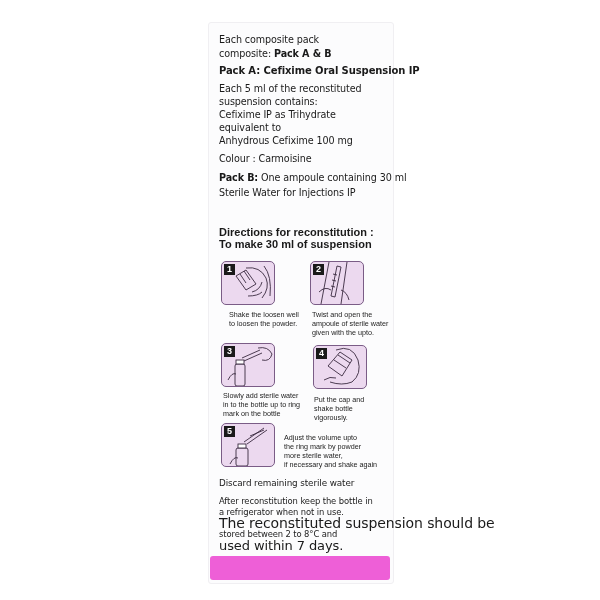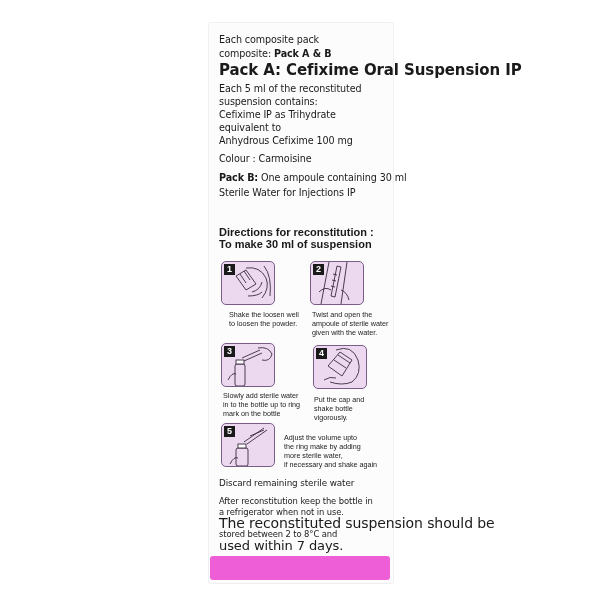--- a/index.html
+++ b/index.html
@@ -16,21 +16,21 @@
   .cap { position:absolute; font-family:"Liberation Sans", sans-serif; font-size:7.2px; line-height:9px; color:#222; white-space:nowrap; }
   .pink { position:absolute; left:210px; top:556px; width:180px; height:24px; background:#ee5fd7; border-radius:3px; }
 </style>
 </head>
 <body>
 
 <div class="panel"></div>
 
 <div class="t" style="top:33px">Each composite pack</div>
 <div class="t" style="top:47px"><span>composite: </span><span class="b">Pack A &amp; B</span></div>
-<div class="t b" style="top:64px;font-size:15px">Pack A: Cefixime Oral Suspension IP</div>
+<div class="t b" style="top:64px;font-size:10px">Pack A: Cefixime Oral Suspension IP</div>
 <div class="t" style="top:82px">Each 5 ml of the reconstituted</div>
 <div class="t" style="top:95px">suspension contains:</div>
 <div class="t" style="top:108px">Cefixime IP as Trihydrate</div>
 <div class="t" style="top:121px">equivalent to</div>
 <div class="t" style="top:134px">Anhydrous Cefixime 100 mg</div>
 <div class="t" style="top:152px">Colour : Carmoisine</div>
 <div class="t" style="top:171px"><span class="b">Pack B:</span><span> One ampoule containing 30 ml</span></div>
 <div class="t" style="top:186px">Sterile Water for Injections IP</div>
 
 <div class="hdr" style="top:226px">Directions for reconstitution :</div>
@@ -66,21 +66,21 @@
         <path d="M20 24 l4 1"></path>
     <path d="M8 30 q6 -6 12 -2"></path>
         <path d="M30 28 q6 2 8 10"></path>
       </g>
     </svg>
   <div class="num">2</div>
 </div>
 <div class="cap" style="left:312px;top:310px">
   <div>Twist and open the</div>
   <div>ampoule of sterile water</div>
-  <div>given with the water.</div>
+  <div>given with the upto.</div>
 </div>
 
 <div class="step" style="left:221px;top:343px">
   <svg width="52" height="42">
       <g fill="none" stroke="#3a2a40" stroke-width="0.9">
     <rect x="13" y="20" width="10" height="22" rx="2"></rect>
         <rect x="14" y="16" width="8" height="4" fill="#fff"></rect>
     <path d="M20 14 l18 -8"></path>
         <path d="M22 17 l18 -8"></path>
         <path d="M36 4 q10 -2 14 6 q-2 8 -10 6"></path>
@@ -121,21 +121,21 @@
     <path d="M22 18 l20 -14"></path>
         <path d="M25 20 l20 -14"></path>
         <path d="M28 12 l14 -6"></path>
     <path d="M8 40 q4 -8 8 -6"></path>
       </g>
     </svg>
   <div class="num">5</div>
 </div>
 <div class="cap" style="left:284px;top:433px">
   <div>Adjust the volume upto</div>
-  <div>the ring make by adding</div>
+  <div>the ring mark by powder</div>
   <div>more sterile water,</div>
   <div>if necessary and shake again</div>
 </div>
 
 <div class="t" style="top:477px;font-size:8.8px">Discard remaining  sterile water</div>
 
 <div class="t" style="top:496px;font-size:8.4px;line-height:11px">After reconstitution keep the bottle in</div>
 <div class="t" style="top:507px;font-size:8.4px;line-height:11px">a refrigerator when not in use.</div>
 <div class="t" style="top:518px;font-size:14px;line-height:11px">The reconstituted suspension should be</div>
 <div class="t" style="top:529px;font-size:8.4px;line-height:11px">stored between 2 to 8°C and</div>

